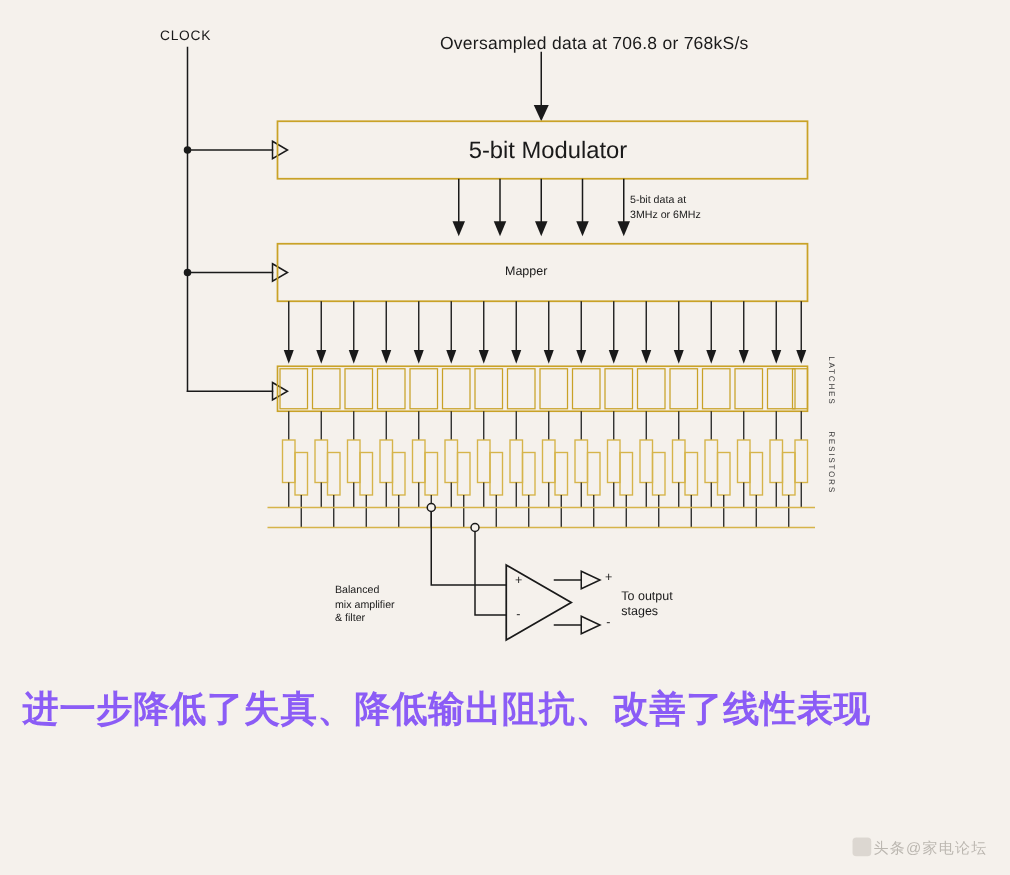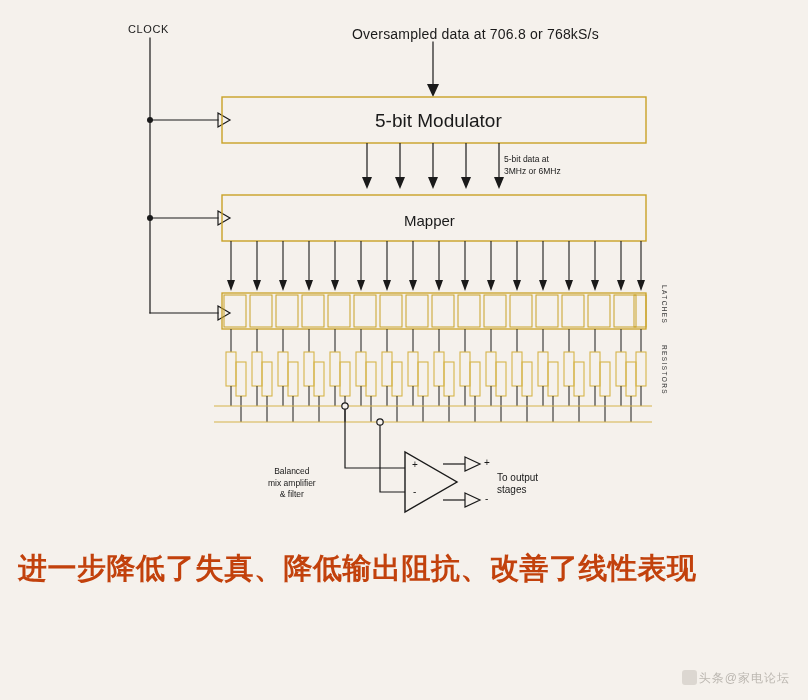--- a/index.html
+++ b/index.html
@@ -53,29 +53,28 @@
   .lbl-5bitdata {
     left: 504px;
     top: 153px;
     font-size: 8.5px;
     line-height: 12px;
     white-space: pre;
   }
   .lbl-mapper {
     left: 404px;
     top: 212px;
-    font-size: 15px;
+    font-size: 10px;
   }
   .lbl-balanced {
     left: 268px;
     top: 466px;
     font-size: 8.5px;
     line-height: 11.5px;
     white-space: pre;
-    text-align: center;
   }
   .lbl-tooutput {
     left: 497px;
     top: 472px;
     font-size: 10px;
     line-height: 11.5px;
     white-space: pre;
   }
   .lbl-vert {
     font-size: 6.5px;
@@ -99,21 +98,21 @@
   }
   #caption {
     position: absolute;
     left: 18px;
     top: 548px;
     width: 780px;
     font-family: "Liberation Sans", sans-serif;
     font-weight: bold;
     font-size: 29px;
     line-height: 41px;
-    color: #c2410c;
+    color: #8b5cf6;
     letter-spacing: 0.5px;
   }
   #footer {
     position: absolute;
     left: 0;
     bottom: 0;
     width: 808px;
     height: 44px;
     background: #f5f1ec;
   }

